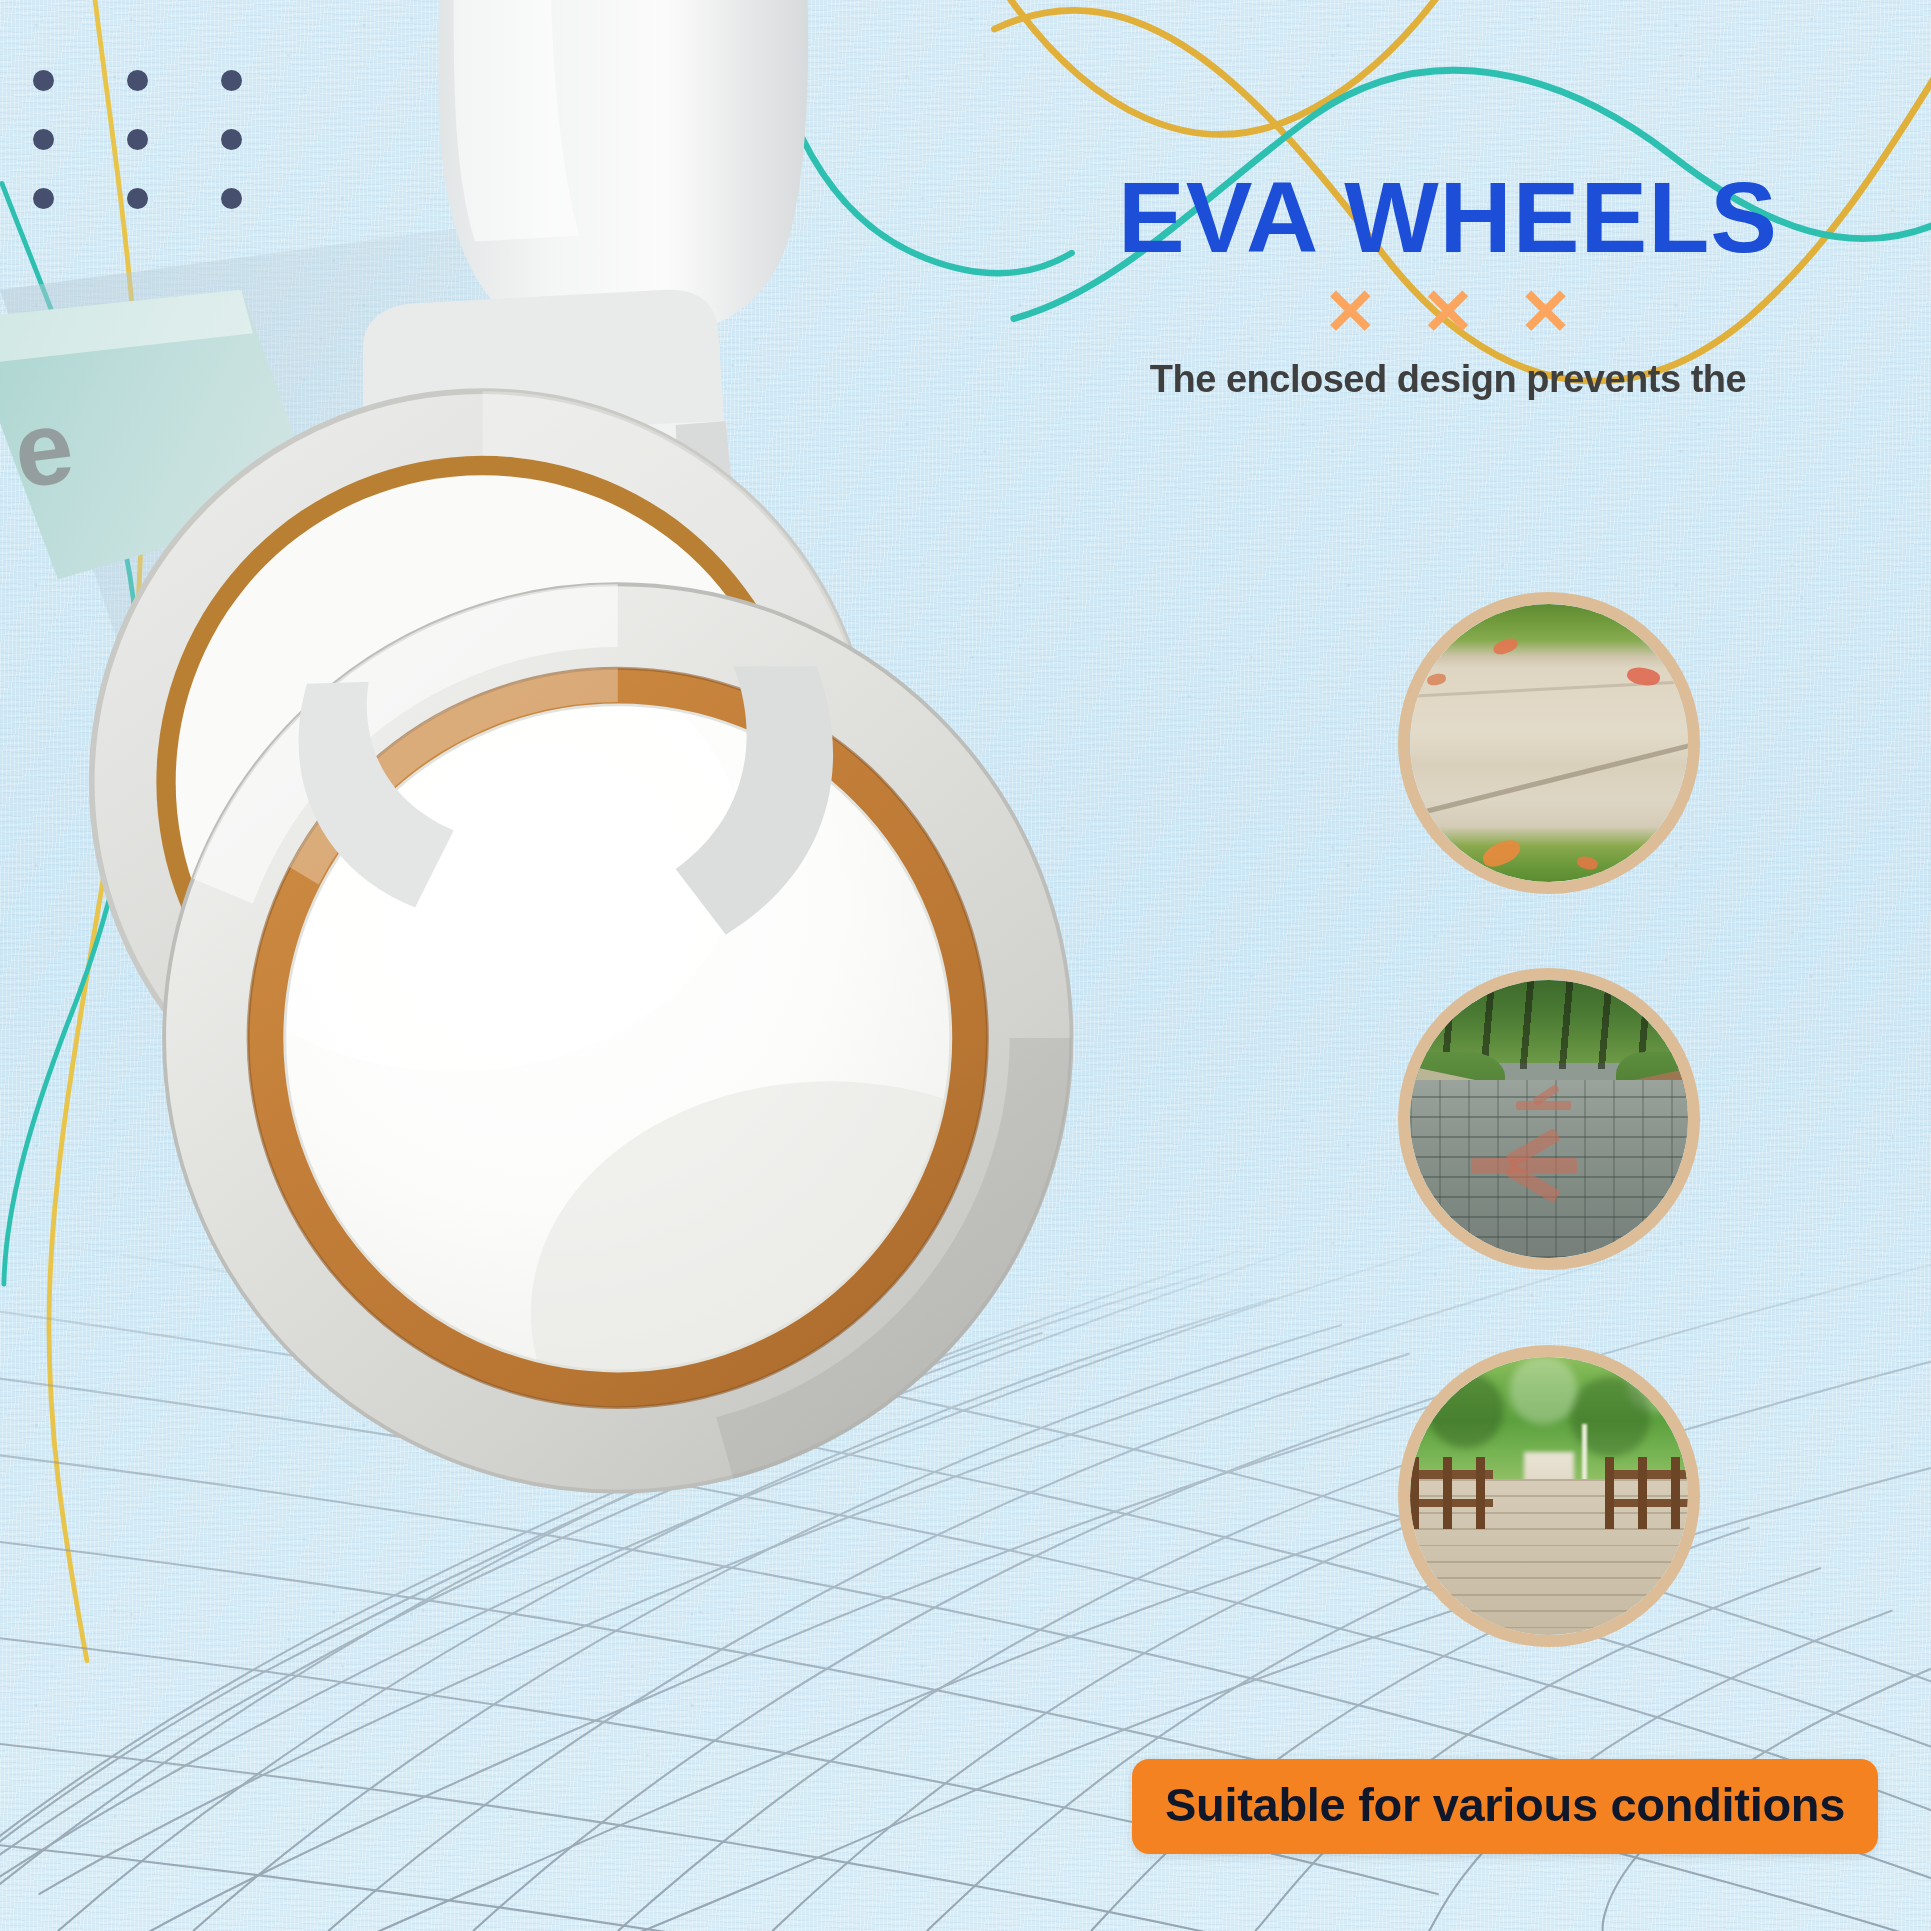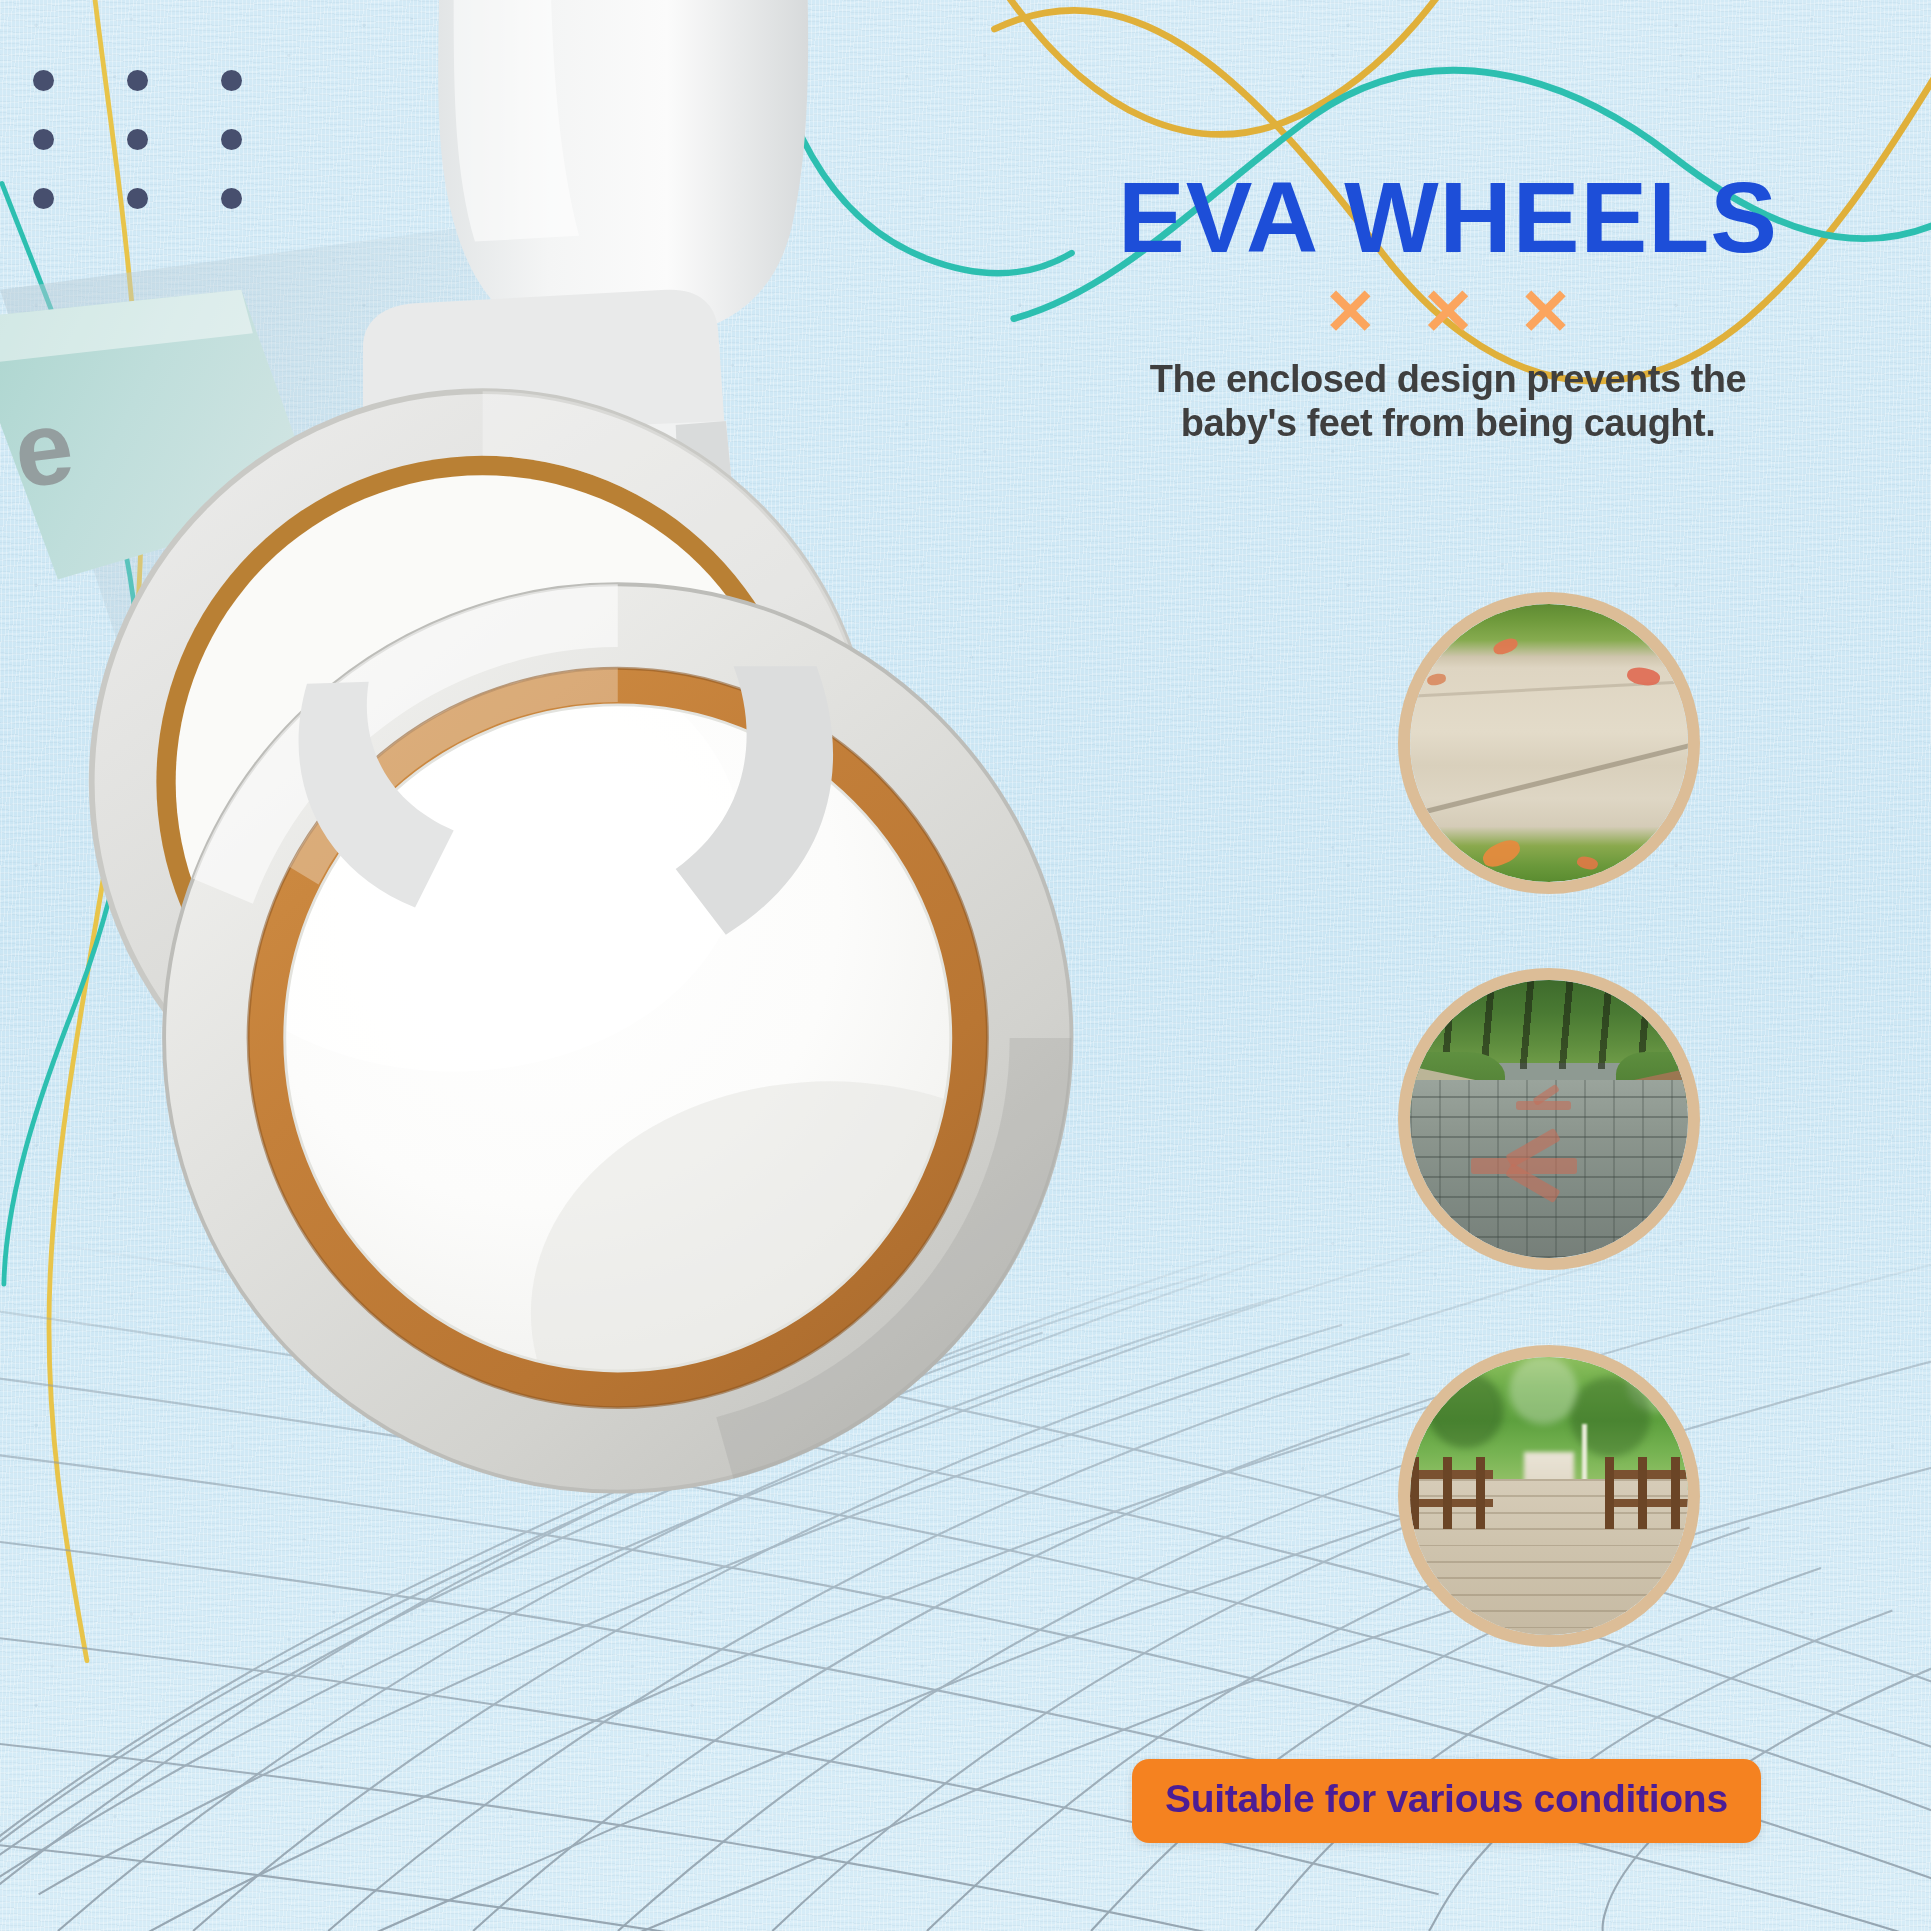--- a/index.html
+++ b/index.html
@@ -191,22 +191,22 @@
   
   .banner {
     position:absolute;
     left:1132px; top:1759px;
     padding:18.3px 33px 22px 33px;
     background:#f58220;
     border-radius:17.4px;
     box-shadow:0 2.9px 9.7px rgba(0,0,0,.10);
   }
   .banner-text {
-    color:#4c1d95;
-    font-size:39px;
+    color:#0f172a;
+    font-size:47px;
     font-weight:bold;
     white-space:nowrap;
     letter-spacing:-0.3px;
   }
 
   
   .dot-grid { position:absolute; left:33px; top:70px; }
   .dot-row { display:flex; gap:73px; margin-bottom:38px; }
   .dot { width:21px; height:21px; border-radius:50%; background:#474f6e; }
 </style>
@@ -410,21 +410,20 @@
 
   <div class="headline-block">
     <div class="headline">EVA WHEELS</div>
     <div class="xmarks">
       <span class="xmark">✕</span>
       <span class="xmark">✕</span>
       <span class="xmark">✕</span>
     </div>
     <div class="subtitle">
       <div>The enclosed design prevents the</div>
-      <div>baby's feet from being caught.</div>
     </div>
   </div>
 
   <div class="thumb" style="left:1398px; top:592px;">
     <div class="thumb-inner">
       <div class="scene-sidewalk"></div>
       <div class="sw-seam2"></div>
       <div class="sw-seam"></div>
       <div class="leaf" style="left:30%; top:13%; width:25px; height:12.6px; transform:rotate(-18deg);"></div>
       <div class="leaf" style="left:78%; top:23%; width:33px; height:17.4px; transform:rotate(12deg); background:#e06d55;"></div>

